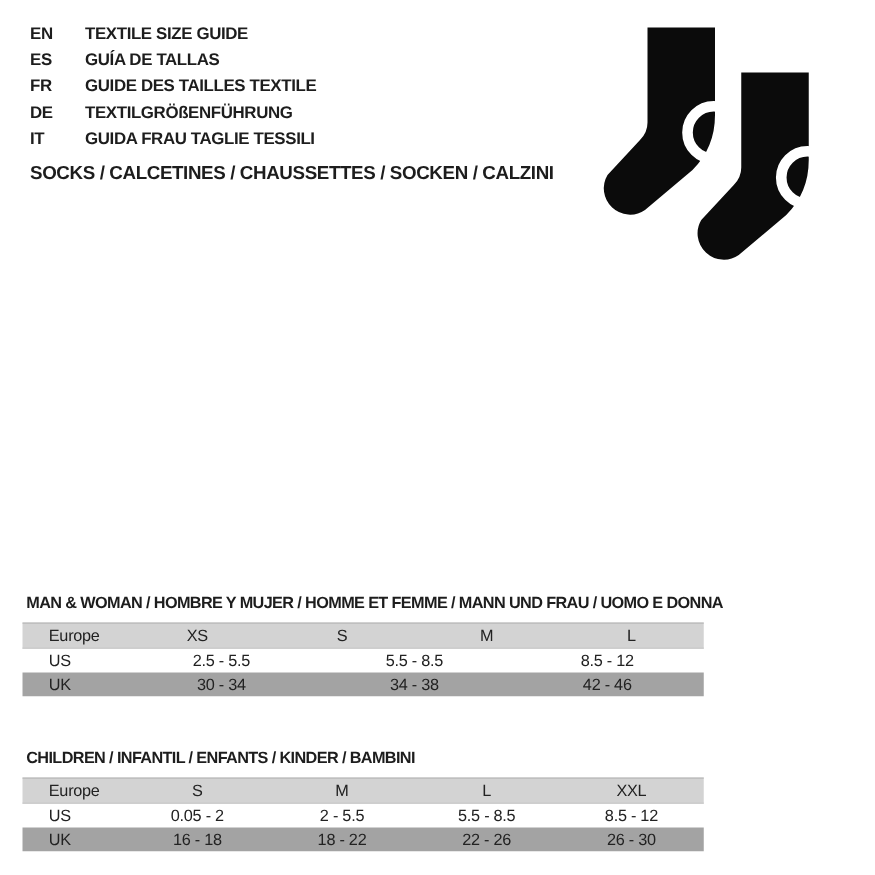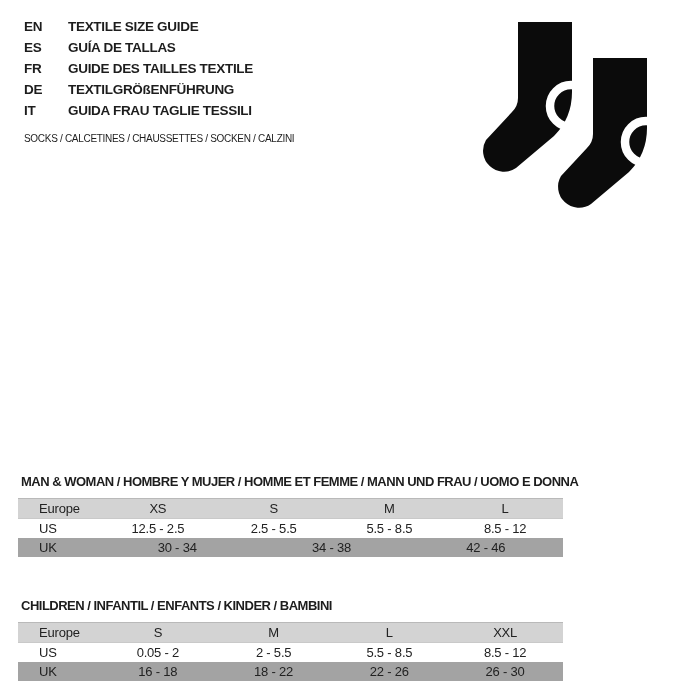--- a/index.html
+++ b/index.html
@@ -32,22 +32,22 @@
     letter-spacing: -0.3px;
     white-space: nowrap;
   }
   .lang-code { width: 44px; }
   .product-line {
     position: absolute;
     left: 24px;
     top: 128px;
     height: 21px;
     line-height: 21px;
-    font-size: 10px;
-    font-weight: normal;
+    font-size: 15px;
+    font-weight: bold;
     letter-spacing: -0.3px;
     white-space: nowrap;
   }
 
   
   .socks-wrap {
     position: absolute;
     left: 468px;
     top: 16px;
     width: 205px;
@@ -143,21 +143,20 @@
   <div class="size-table" id="table-1">
     <div class="t-row head">
       <span class="cell-label">Europe</span>
       <span class="cell-val">XS</span>
       <span class="cell-val">S</span>
       <span class="cell-val">M</span>
       <span class="cell-val">L</span>
     </div>
     <div class="t-row">
       <span class="cell-label">US</span>
-      <span class="cell-val">12.5 - 2.5</span>
       <span class="cell-val">2.5 - 5.5</span>
       <span class="cell-val">5.5 - 8.5</span>
       <span class="cell-val">8.5 - 12</span>
     </div>
     <div class="t-row alt">
       <span class="cell-label">UK</span>
       <span class="cell-val">30 - 34</span>
       <span class="cell-val">34 - 38</span>
       <span class="cell-val">42 - 46</span>
     </div>

